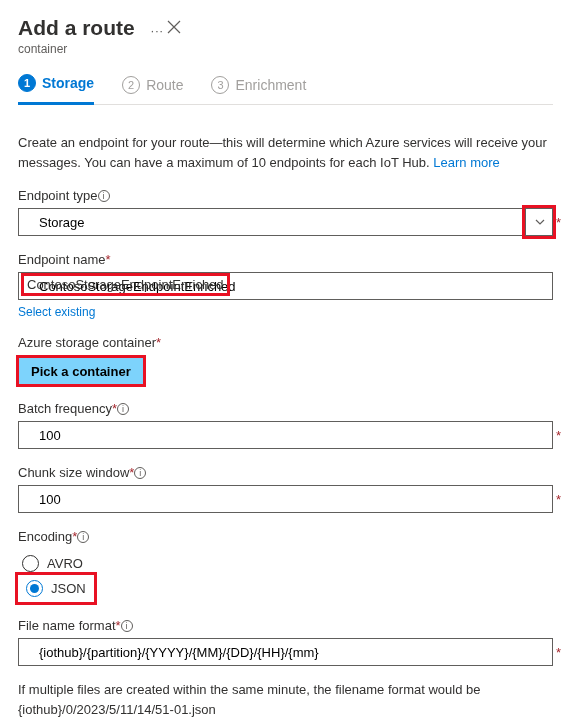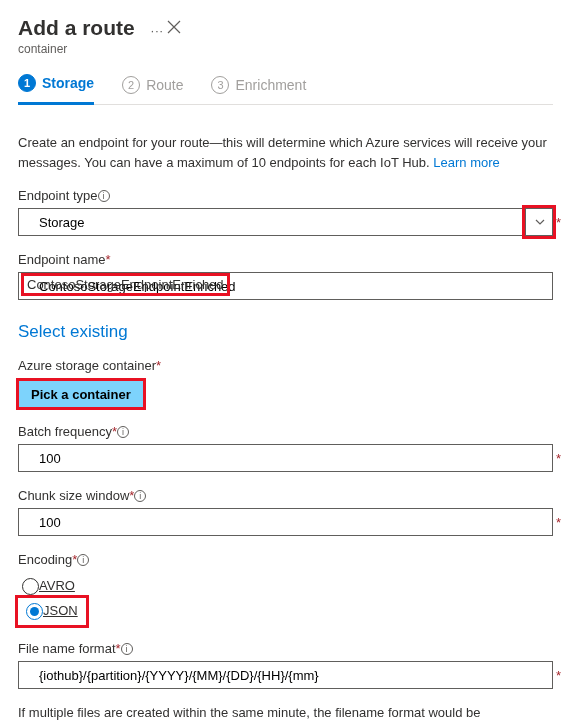--- a/index.html
+++ b/index.html
@@ -136,42 +136,43 @@
       width: 28px; height: 28px;
       display: flex;
       align-items: center;
       justify-content: center;
       border-left: 1px solid #605e5c;
       pointer-events: none;
     }
 
     .link-text {
       color: #0078d4;
-      font-size: 17px;
-      margin-top: 22px;
+      font-size: 12px;
+      margin-top: 5px;
       display: inline-block;
       cursor: pointer;
     }
     .pick-btn {
       height: 28px;
       padding: 0 12px;
       border: 1px solid #8a8886;
       background: #7dd3fc;
       font-size: 13px;
       font-weight: 600;
       cursor: pointer;
       margin-top: 2px;
     }
     .radio-group { margin-top: 8px; }
     .radio-opt {
       display: flex;
+      align-items: center;
+      gap: 8px;
       padding: 3px 4px;
       font-size: 13px;
       cursor: pointer;
-      text-decoration: underline;
     }
     .radio {
       width: 17px; height: 17px;
       border: 1px solid #323130;
       border-radius: 50%;
       display: flex;
       align-items: center;
       justify-content: center;
     }
     .radio.checked .dot {

